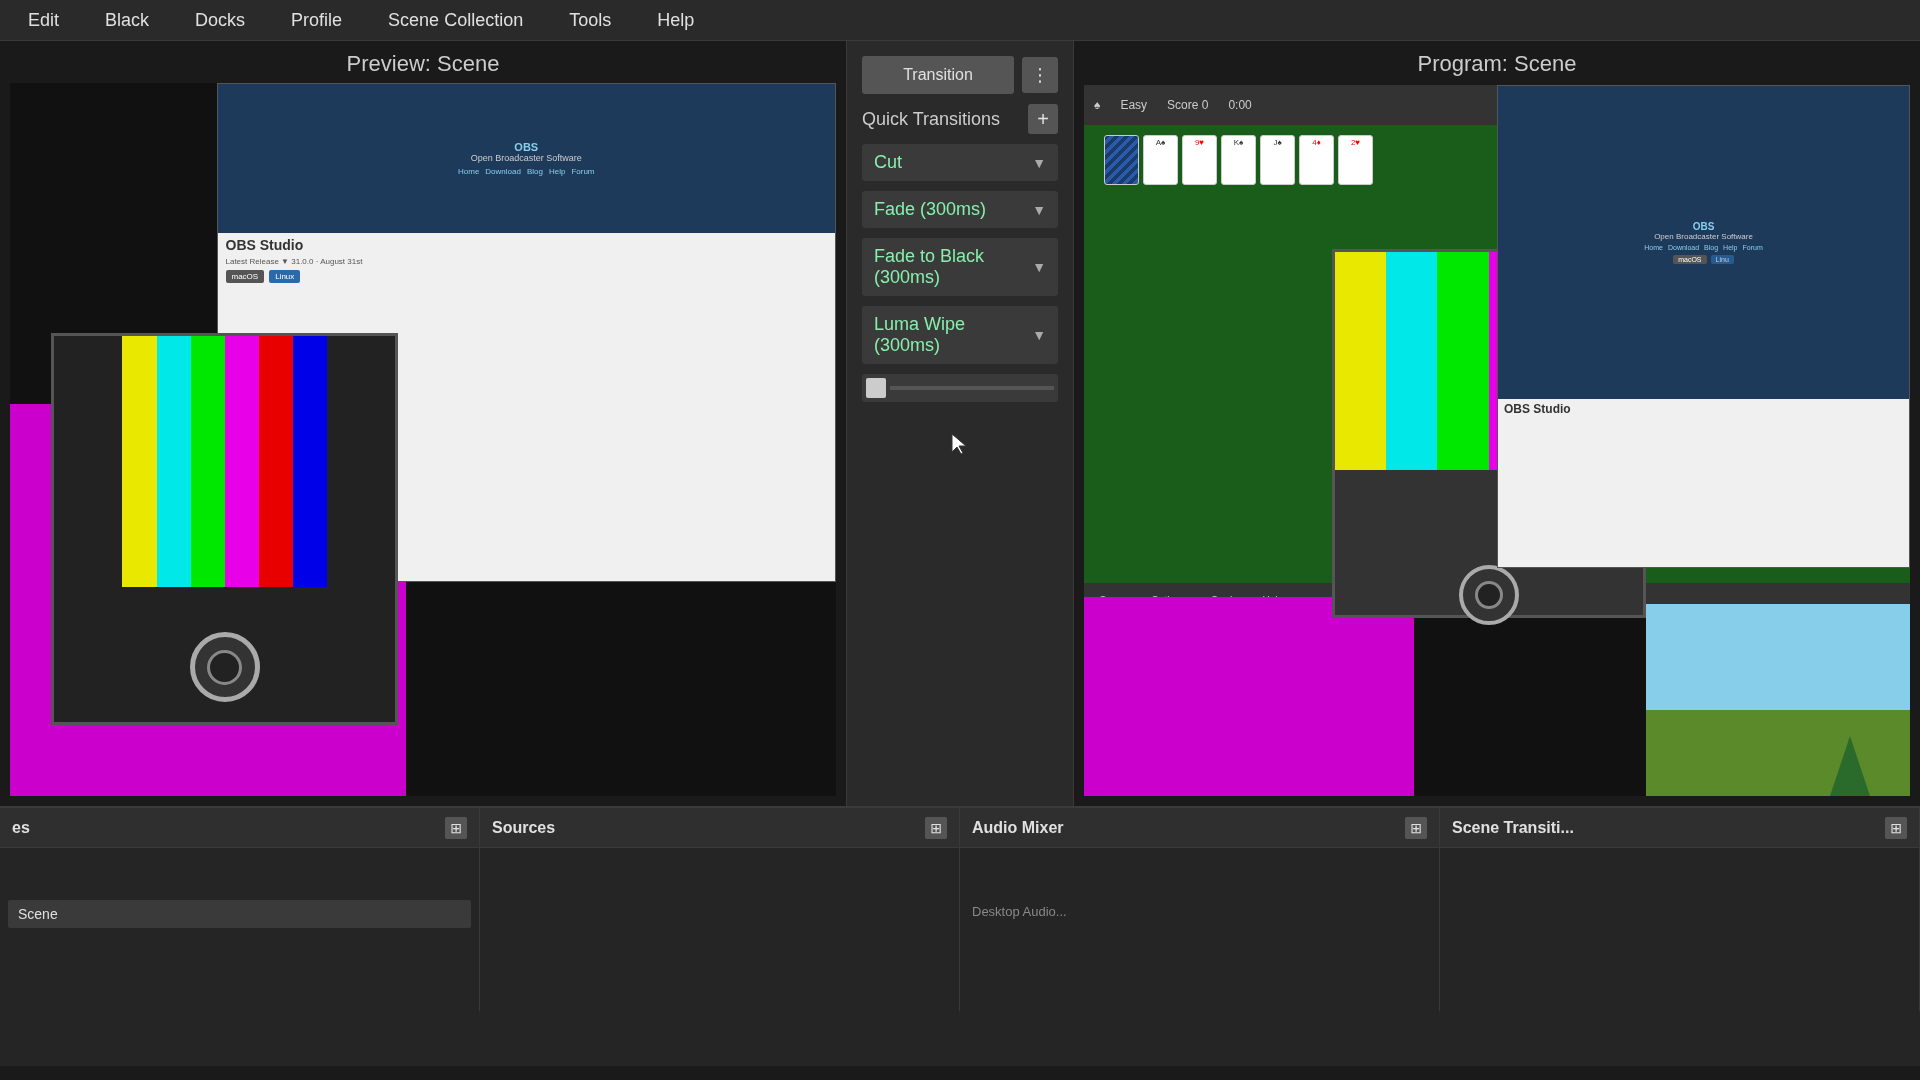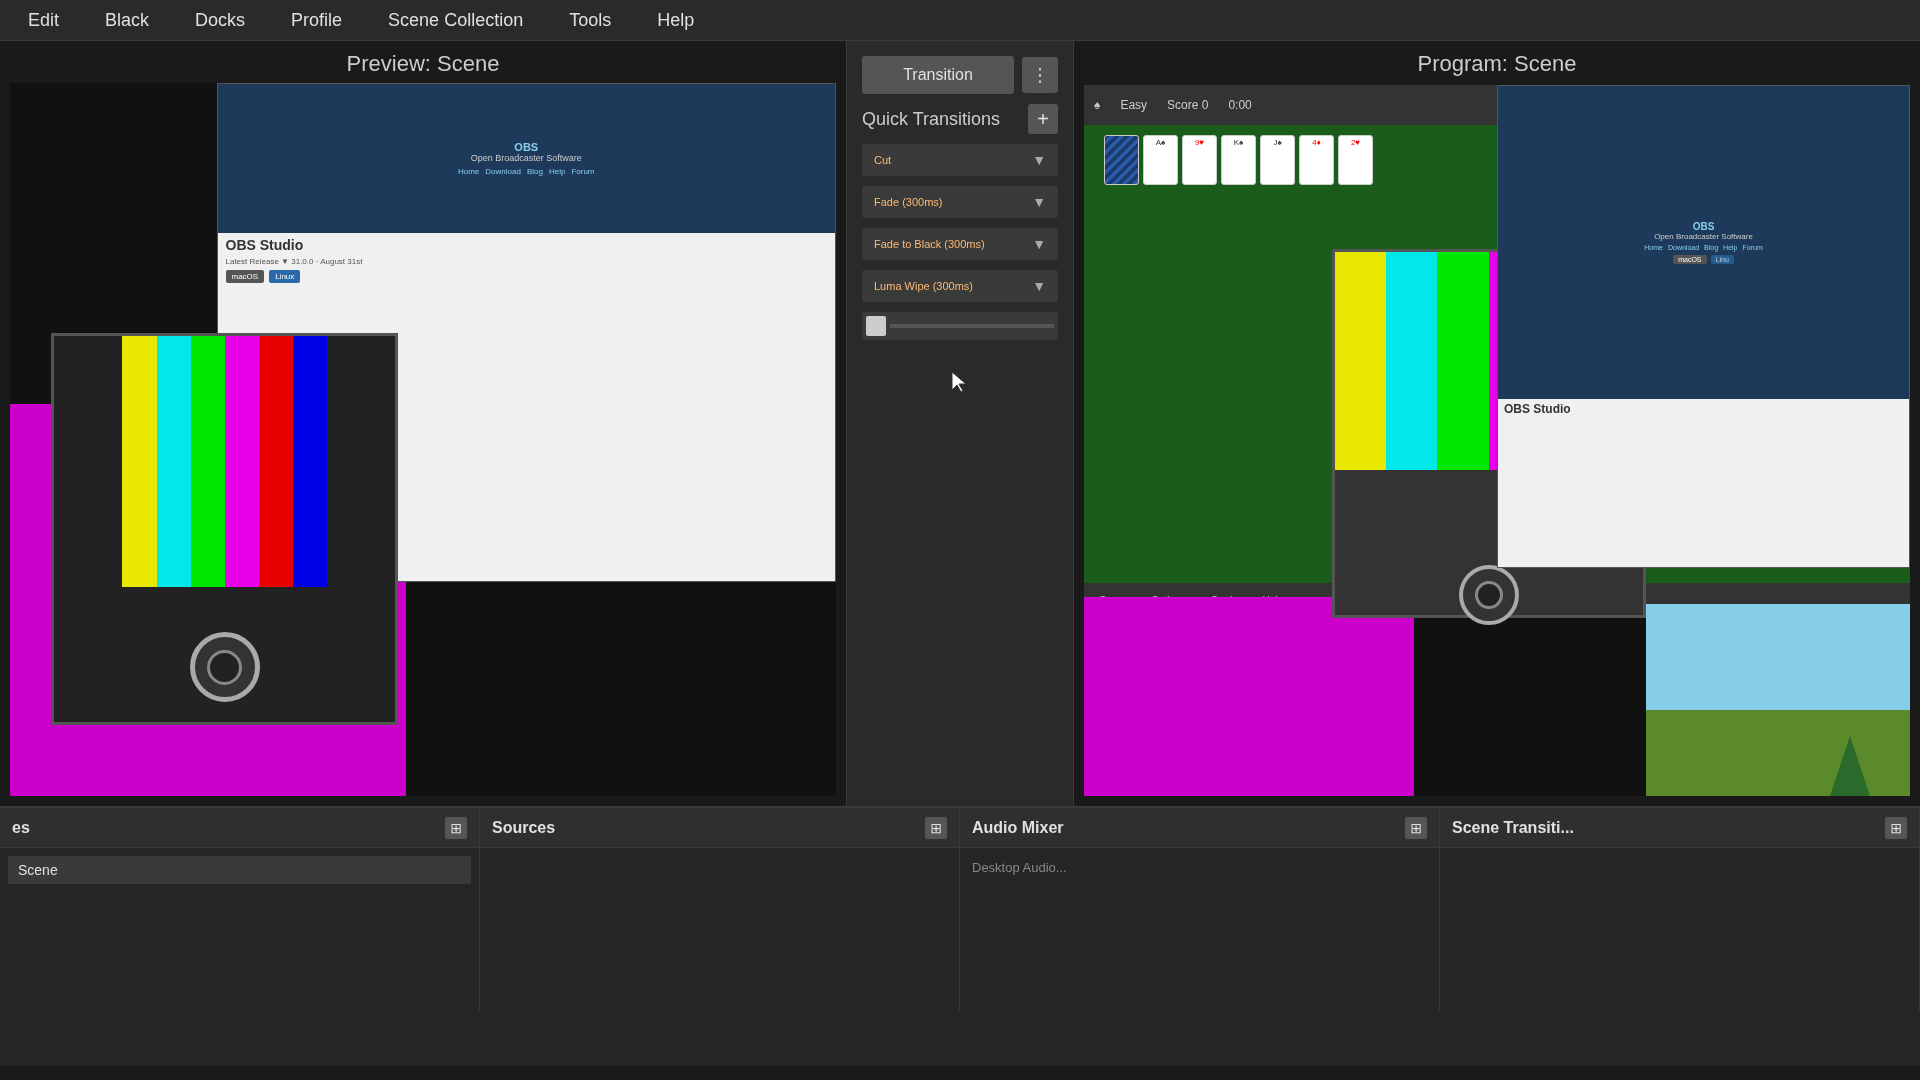--- a/index.html
+++ b/index.html
@@ -201,21 +201,21 @@
     }
     .dropdown-row {
       display: flex;
       align-items: center;
       background: #3a3a3a;
       border-radius: 3px;
       padding: 8px 12px;
       cursor: pointer;
       justify-content: space-between;
     }
-    .dropdown-label { font-size: 11px; color: #fdba74; }
+    .dropdown-label { font-size: 18px; color: #86efac; }
     .chevron { font-size: 14px; color: #aaa; }
     .slider-row {
       background: #3a3a3a;
       border-radius: 3px;
       height: 28px;
       display: flex;
       align-items: center;
       padding: 0 4px;
     }
     .slider-thumb {
@@ -346,20 +346,21 @@
     }
     .dock-panels {
       display: flex;
       height: calc(100% - 55px);
     }
     .dock-panel {
       flex: 1;
       border-right: 1px solid #3a3a3a;
       display: flex;
       flex-direction: column;
+      gap: 44px;
     }
     .dock-header {
       display: flex;
       align-items: center;
       justify-content: space-between;
       padding: 8px 12px;
       background: #2f2f2f;
       border-bottom: 1px solid #3a3a3a;
       height: 40px;
     }

